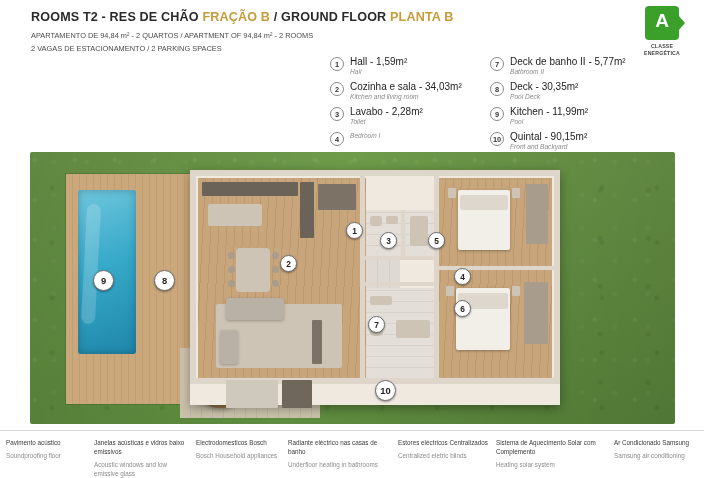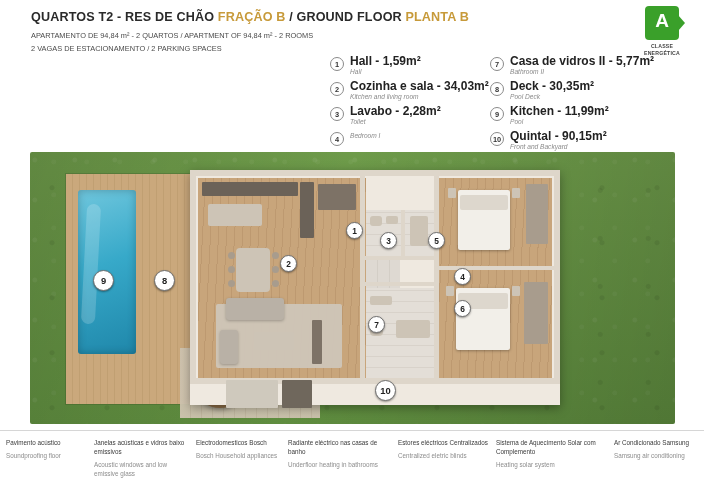--- a/index.html
+++ b/index.html
@@ -33,21 +33,21 @@
   .legend { position:absolute; left:330px; top:56px; width:360px; height:120px; }
   .legend-col { position:absolute; top:0; }
   .legend-col.left { left:0; width:175px; }
   .legend-col.right { left:160px; width:200px; }
   .leg-item { position:relative; height:24px; margin-bottom:1px; padding-left:20px; }
   .leg-num {
     position:absolute; left:0; top:1px; width:14px; height:14px; border-radius:50%;
     background:#fff; border:1px solid #8a8a8a; color:#333;
     font-size:7.4px; line-height:13px; text-align:center; font-weight:bold;
   }
-  .leg-pt { font-size:12px; color:#222; line-height:11px; white-space:nowrap;font-weight:bold; }
+  .leg-pt { font-size:10px; color:#222; line-height:11px; white-space:nowrap; }
   .leg-en { font-size:6.6px; color:#8a8a8a; font-style:italic; line-height:9px; white-space:nowrap; }
 
   
   .plan { position:absolute; left:30px; top:152px; width:645px; height:272px; border-radius:2px; overflow:hidden;
     background:
       linear-gradient(to bottom, #6e9b4a 0%, #5f8d3f 100%);
   }
   
   .grass-tex { position:absolute; inset:0;
     background-image:
@@ -111,21 +111,21 @@
   .fcol { position:absolute; top:8px; font-size:6.3px; line-height:9px; color:#3a3a3a; }
   .fcol .en { color:#8d8d8d; }
   .fcol .gap { height:4px; }
 </style>
 </head>
 <body>
 
 <div class="page">
 
   <div class="header">
-    <div class="title"><span>QUARTOS T2 - RES DE CHÃO </span><span class="accent">FRAÇÃO B</span><span> / GROUND FLOOR </span><span class="accent2">PLANTA B</span></div>
+    <div class="title"><span>ROOMS T2 - RES DE CHÃO </span><span class="accent">FRAÇÃO B</span><span> / GROUND FLOOR </span><span class="accent2">PLANTA B</span></div>
     <div class="sub1">APARTAMENTO DE 94,84 m² - 2 QUARTOS / APARTMENT OF 94,84 m² - 2 ROOMS</div>
     <div class="sub2">2 VAGAS DE ESTACIONAMENTO / 2 PARKING SPACES</div>
 
     <div class="energy">
       <div class="energy-box">
         <div class="letter">A</div>
         <div class="arrow"></div>
       </div>
       <div class="energy-cap">
         <div>CLASSE</div>
@@ -163,21 +163,21 @@
       <div class="leg-item">
         <div class="leg-num">6</div>
         <div class="leg-pt">Quarto II - 14,58m²</div>
         <div class="leg-en">Bedroom II</div>
       </div>
     </div>
 
     <div class="legend-col right">
       <div class="leg-item">
         <div class="leg-num">7</div>
-        <div class="leg-pt">Casa de vidros II - 5,77m²</div>
+        <div class="leg-pt">Deck de banho II - 5,77m²</div>
         <div class="leg-en">Bathroom II</div>
       </div>
       <div class="leg-item">
         <div class="leg-num">8</div>
         <div class="leg-pt">Deck - 30,35m²</div>
         <div class="leg-en">Pool Deck</div>
       </div>
       <div class="leg-item">
         <div class="leg-num">9</div>
         <div class="leg-pt">Kitchen - 11,99m²</div>

